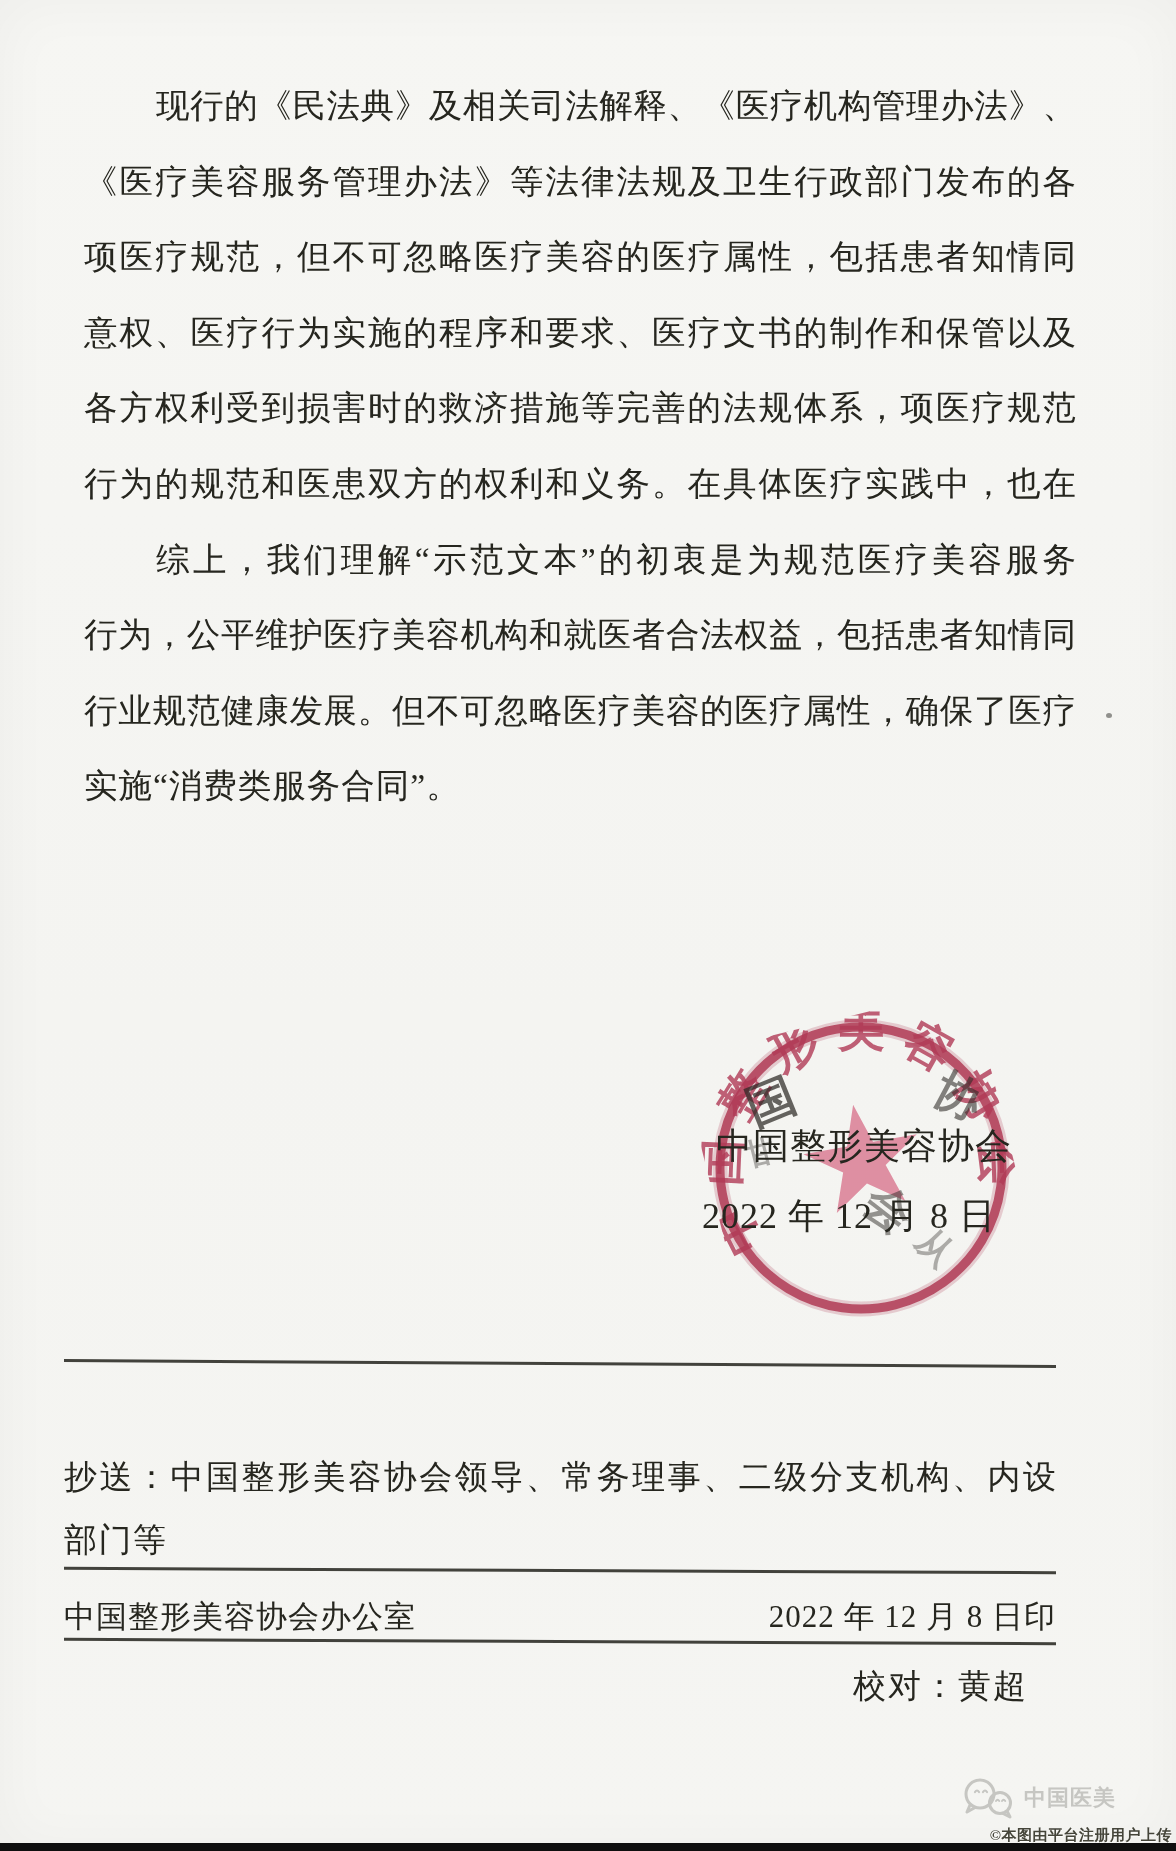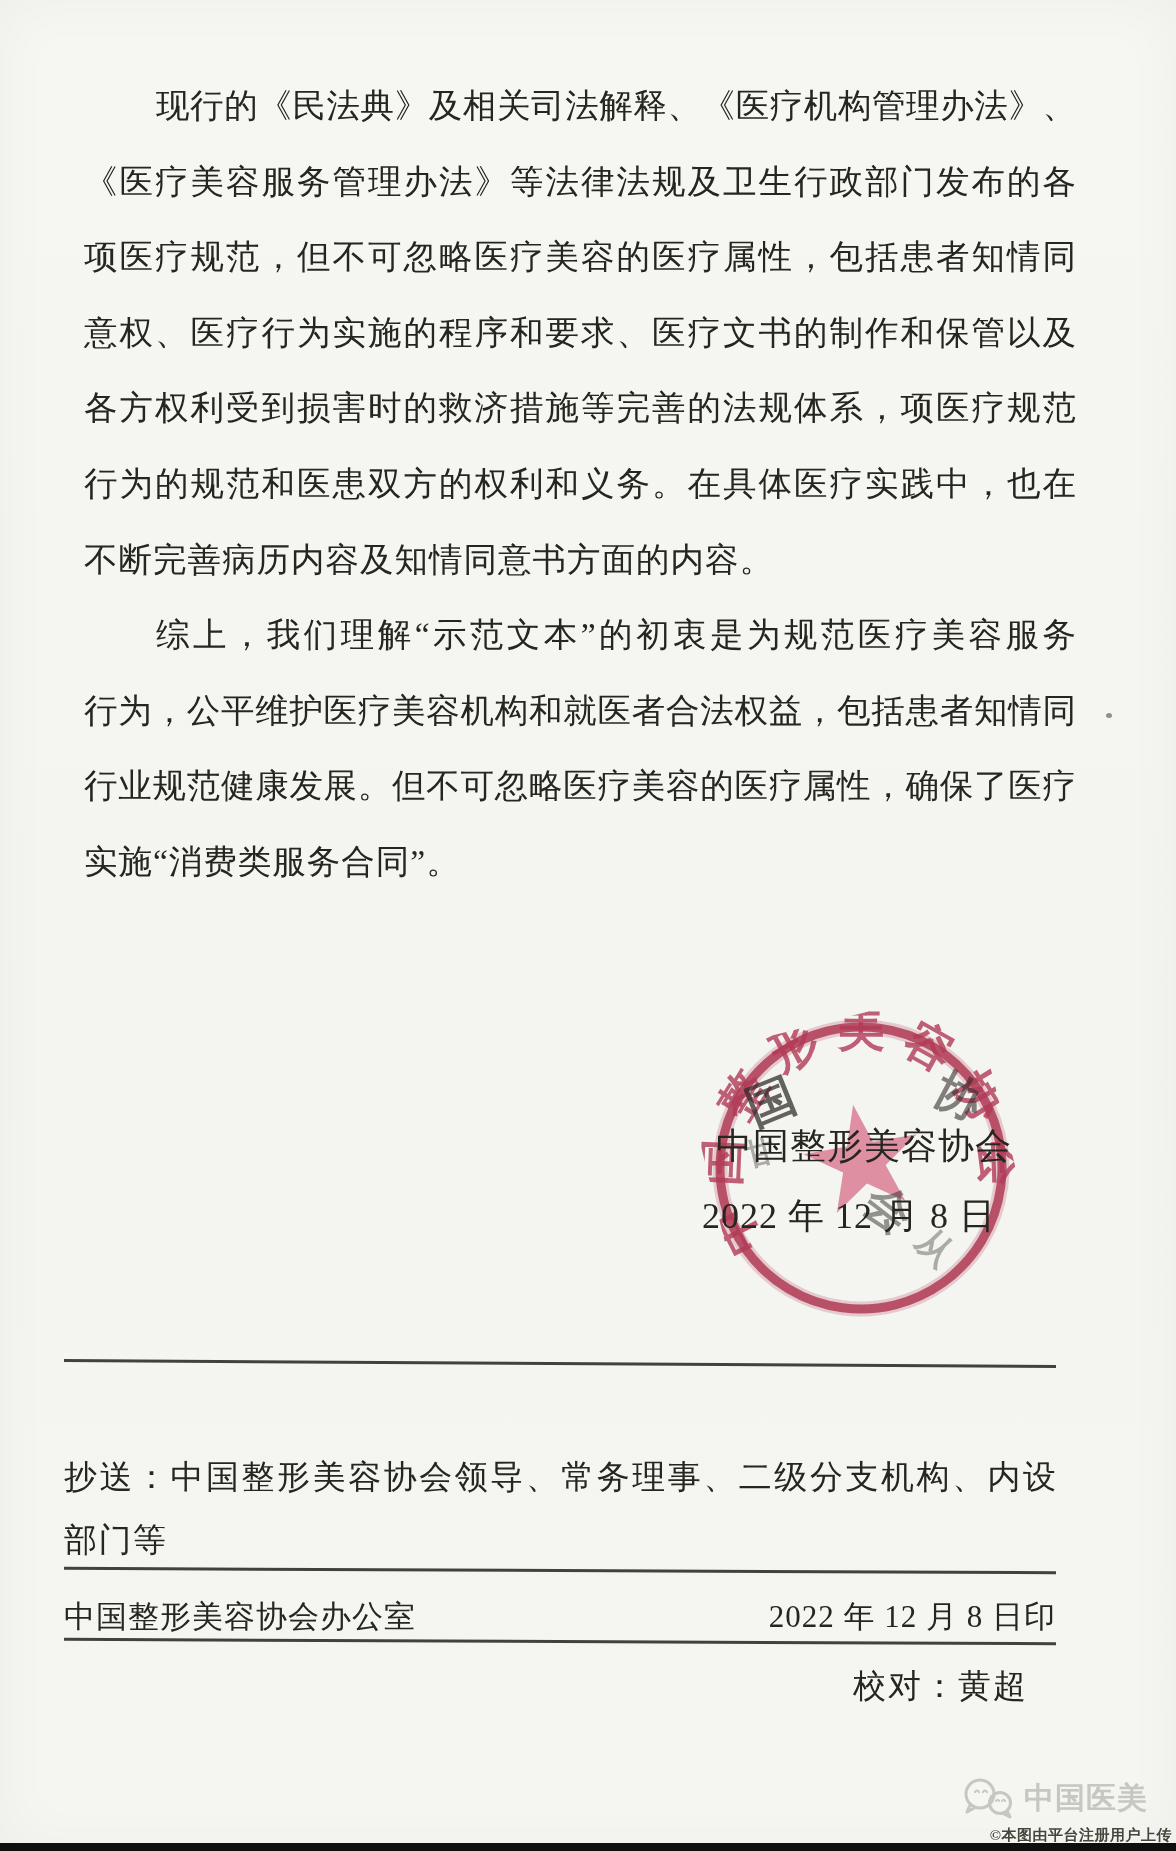--- a/index.html
+++ b/index.html
@@ -38,38 +38,37 @@
   .r1{top:1362px;transform:rotate(0.35deg);}
   .r2{top:1569px;transform:rotate(0.25deg);}
   .r3{top:1640px;transform:rotate(0.25deg);}
   .f-report{position:absolute;left:64px;top:1390px;font-size:33px;letter-spacing:1.5px;}
   .f-cc1{position:absolute;left:64px;top:1455px;width:992px;font-size:33px;text-align:justify;text-align-last:justify;}
   .f-cc2{position:absolute;left:64px;top:1518px;font-size:33px;letter-spacing:1.5px;}
   .office-row{position:absolute;left:64px;top:1596px;width:992px;display:flex;justify-content:space-between;font-size:31px;letter-spacing:1px;}
   .f-proof{position:absolute;left:64px;top:1664px;width:992px;text-align:right;padding-right:28px;box-sizing:border-box;font-size:33px;letter-spacing:2px;}
   
   .wm{position:absolute;left:960px;top:1776px;display:flex;align-items:center;gap:8px;z-index:5;}
-  .wm-text{font-size:30px;font-weight:bold;letter-spacing:1px;color:#c6c6c2;text-align:right;}
+  .wm-text{font-size:22px;font-weight:bold;letter-spacing:1px;color:#c6c6c2;text-align:right;}
   .caption{position:absolute;right:4px;top:1826px;font-size:15px;font-weight:bold;color:#45453a;letter-spacing:0.5px;text-shadow:0.6px 0.6px 0 rgba(255,255,255,0.8);z-index:5;}
   .bottom-bar{position:absolute;left:0;top:1843px;width:1176px;height:8px;background:#0f0f0f;z-index:6;}
   .scan-dot{position:absolute;left:1106px;top:713px;width:6px;height:5px;border-radius:50%;background:#90908c;}
 </style>
 </head>
 <body>
 
 <div class="page">
 
   <div class="body-text">
     <div class="ln just indent">现行的《民法典》及相关司法解释、《医疗机构管理办法》、</div>
     <div class="ln just">《医疗美容服务管理办法》等法律法规及卫生行政部门发布的各</div>
     <div class="ln just">项医疗规范，但不可忽略医疗美容的医疗属性，包括患者知情同</div>
     <div class="ln just">意权、医疗行为实施的程序和要求、医疗文书的制作和保管以及</div>
     <div class="ln just">各方权利受到损害时的救济措施等完善的法规体系，项医疗规范</div>
     <div class="ln just">行为的规范和医患双方的权利和义务。在具体医疗实践中，也在</div>
-    <div class="ln">不断完善病历内容及知情同意书方面的内容。</div>
     <div class="ln just indent">综上，我们理解“示范文本”的初衷是为规范医疗美容服务</div>
     <div class="ln just">行为，公平维护医疗美容机构和就医者合法权益，包括患者知情同</div>
     <div class="ln just">行业规范健康发展。但不可忽略医疗美容的医疗属性，确保了医疗</div>
     <div class="ln">实施“消费类服务合同”。</div>
   </div>
 
   <div class="seal">
     <svg width="300" height="300" viewBox="0 0 300 300">
       <circle cx="150" cy="150" r="141" fill="none" stroke="rgba(174,54,80,0.82)" stroke-width="9"></circle>
       <circle cx="150" cy="150" r="141" fill="none" stroke="rgba(174,54,80,0.22)" stroke-width="15"></circle>

